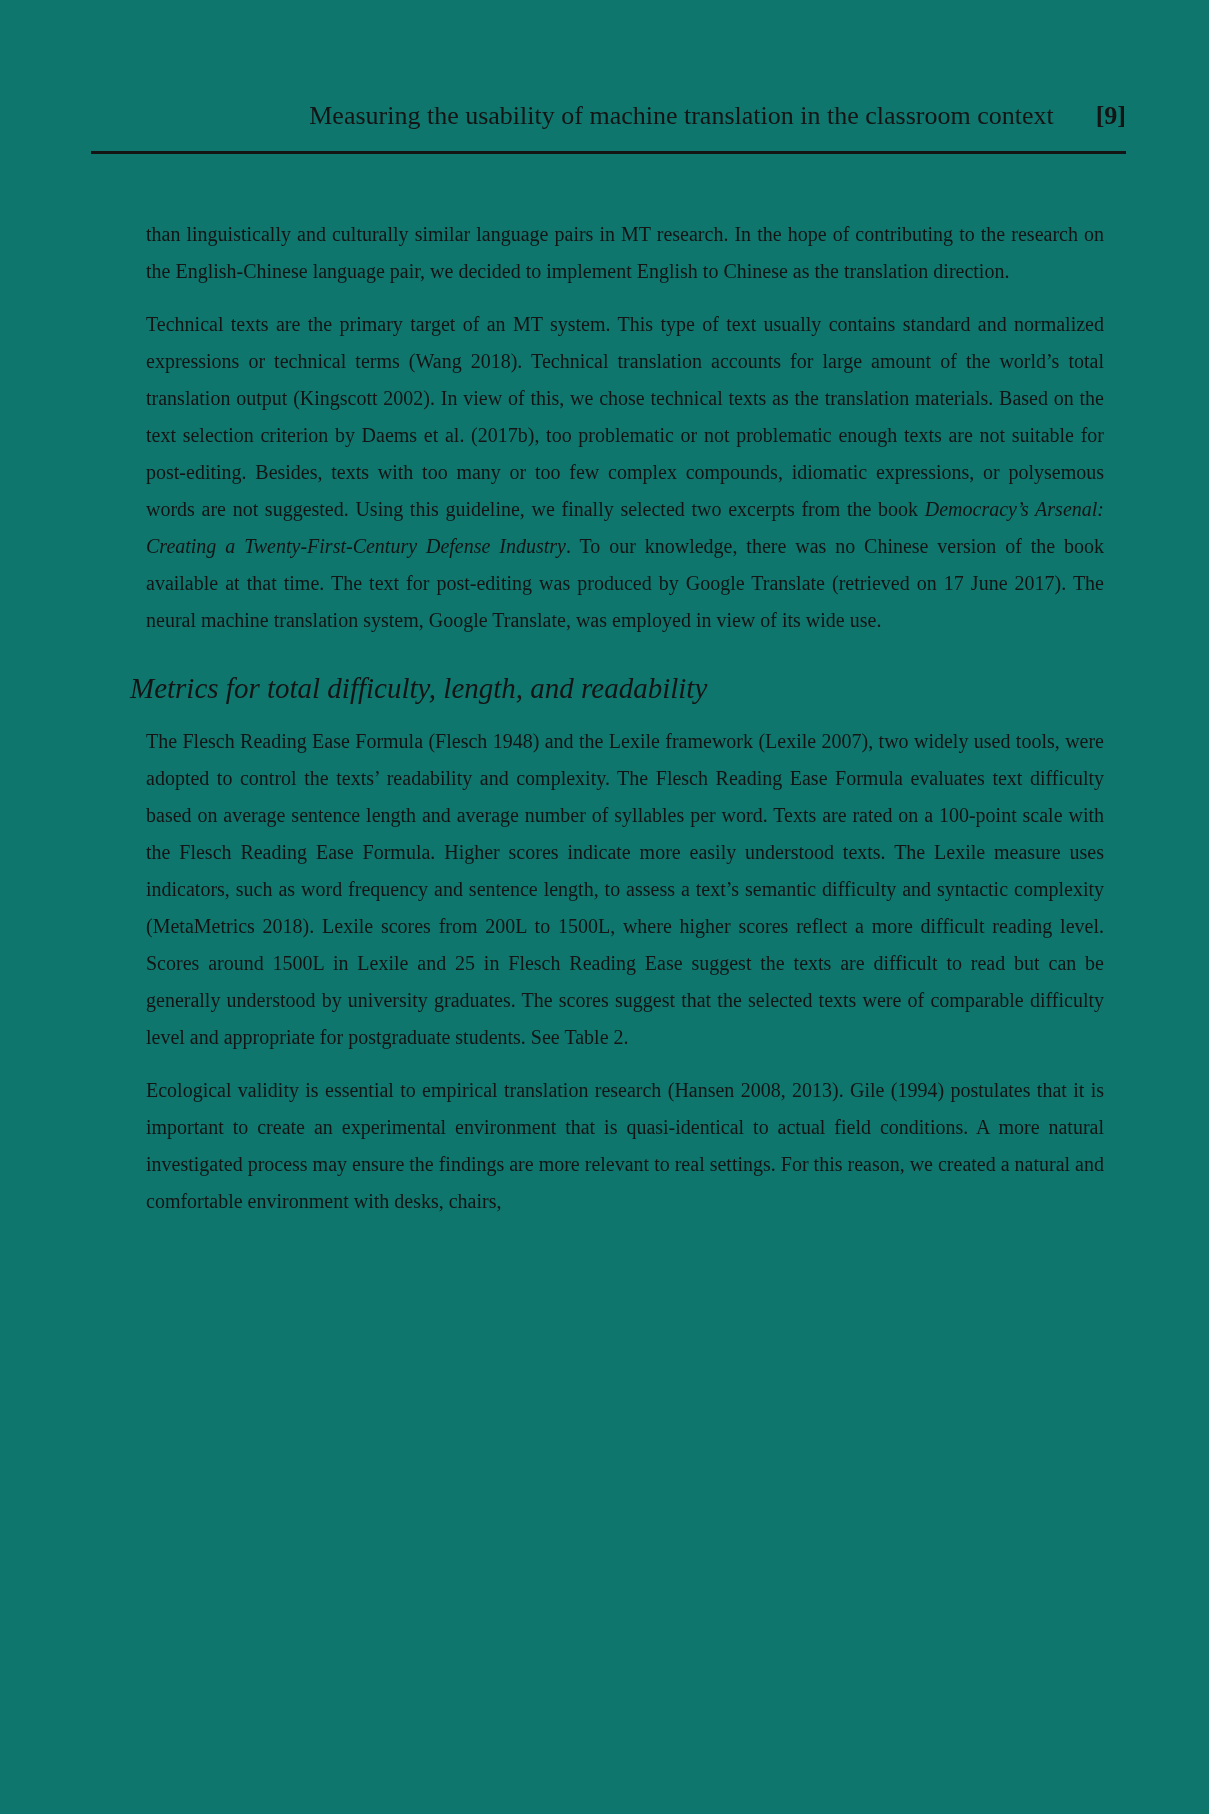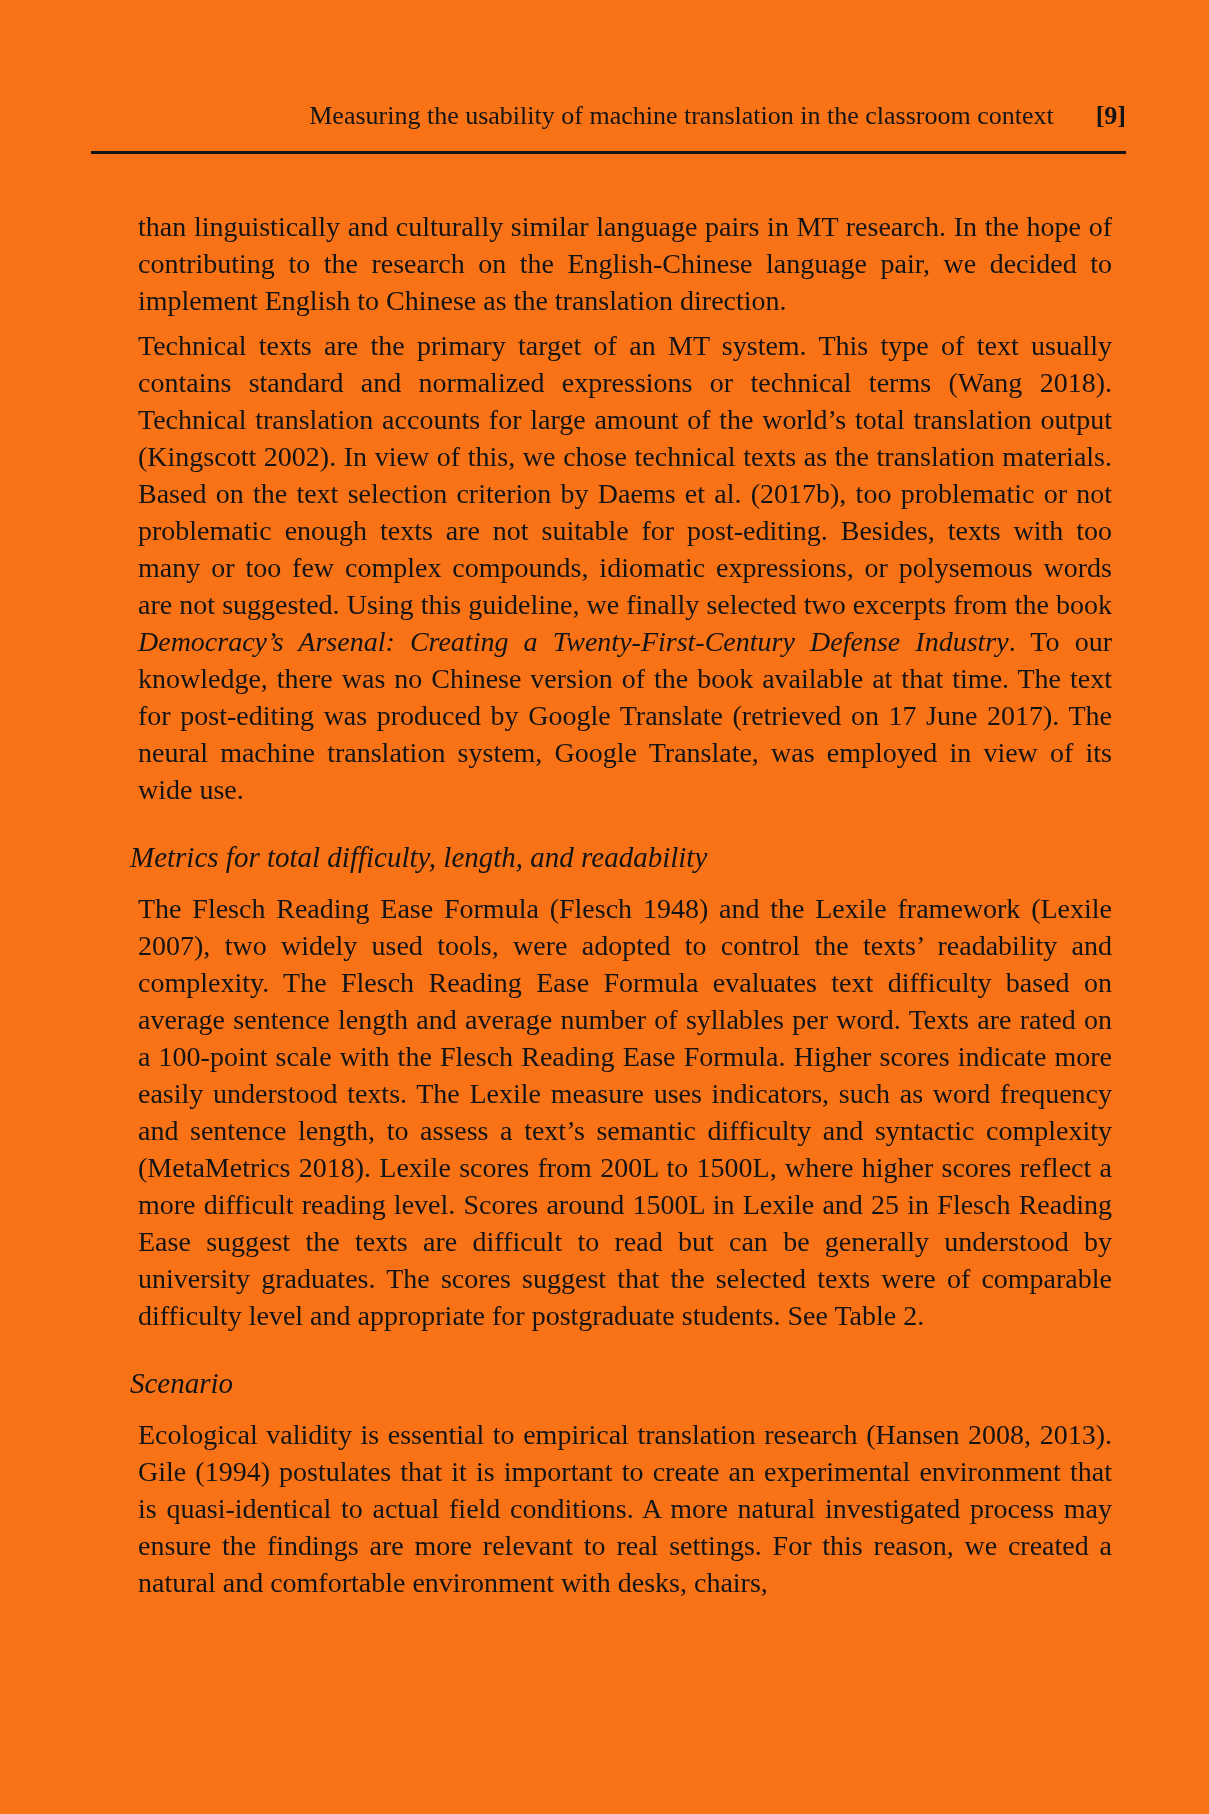--- a/index.html
+++ b/index.html
@@ -4,21 +4,21 @@
 <style>
   html, body {
     margin: 0;
     padding: 0;
     background: #ffffff;
   }
   .page {
     position: relative;
     width: 1209px;
     height: 1814px;
-    background: #f97316;
+    background: #0f766e;
     font-family: "Liberation Serif", serif;
     color: #141414;
     overflow: hidden;
   }
   .running-head {
     position: absolute;
     top: 100px;
     left: 130px;
     width: 996px;
     display: flex;
@@ -40,24 +40,24 @@
     height: 3px;
     background: #141414;
   }
   .content {
     position: absolute;
     top: 200px;
     left: 130px;
     width: 990px;
   }
   p.body {
-    font-size: 28px;
+    font-size: 20px;
     line-height: 37px;
     text-align: justify;
-    margin: 8px;
+    margin: 16px;
   }
   h2.section {
     font-size: 29px;
     font-style: italic;
     font-weight: normal;
     line-height: 38px;
     margin: 30px 0 14px 0;
   }
   em.book-title {
   }
@@ -78,18 +78,17 @@
 
     <p class="body">than linguistically and culturally similar language pairs in MT research. In the hope of contributing to the research on the English-Chinese language pair, we decided to implement English to Chinese as the translation direction.</p>
 
 
     <p class="body"><span>Technical texts are the primary target of an MT system. This type of text usually contains standard and normalized expressions or technical terms (Wang 2018). Technical translation accounts for large amount of the world’s total translation output (Kingscott 2002). In view of this, we chose technical texts as the translation materials. Based on the text selection criterion by Daems et al. (2017b), too problematic or not problematic enough texts are not suitable for post-editing. Besides, texts with too many or too few complex compounds, idiomatic expressions, or polysemous words are not suggested. Using this guideline, we finally selected two excerpts from the book </span><em class="book-title">Democracy’s Arsenal: Creating a Twenty-First-Century Defense Industry</em><span>. To our knowledge, there was no Chinese version of the book available at that time. The text for post-editing was produced by Google Translate (retrieved on 17 June 2017). The neural machine translation system, Google Translate, was employed in view of its wide use.</span></p>
 
     <h2 class="section">Metrics for total difficulty, length, and readability</h2>
 
     <p class="body">The Flesch Reading Ease Formula (Flesch 1948) and the Lexile framework (Lexile 2007), two widely used tools, were adopted to control the texts’ readability and complexity. The Flesch Reading Ease Formula evaluates text difficulty based on average sentence length and average number of syllables per word. Texts are rated on a 100-point scale with the Flesch Reading Ease Formula. Higher scores indicate more easily understood texts. The Lexile measure uses indicators, such as word frequency and sentence length, to assess a text’s semantic difficulty and syntactic complexity (MetaMetrics 2018). Lexile scores from 200L to 1500L, where higher scores reflect a more difficult reading level. Scores around 1500L in Lexile and 25 in Flesch Reading Ease suggest the texts are difficult to read but can be generally understood by university graduates. The scores suggest that the selected texts were of comparable difficulty level and appropriate for postgraduate students. See Table 2.</p>
 
-    <h2 class="section">Scenario</h2>
 
     <p class="body">Ecological validity is essential to empirical translation research (Hansen 2008, 2013). Gile (1994) postulates that it is important to create an experimental environment that is quasi-identical to actual field conditions. A more natural investigated process may ensure the findings are more relevant to real settings. For this reason, we created a natural and comfortable environment with desks, chairs,</p>
 
   </div>
 </div>
 
 </body></html>

